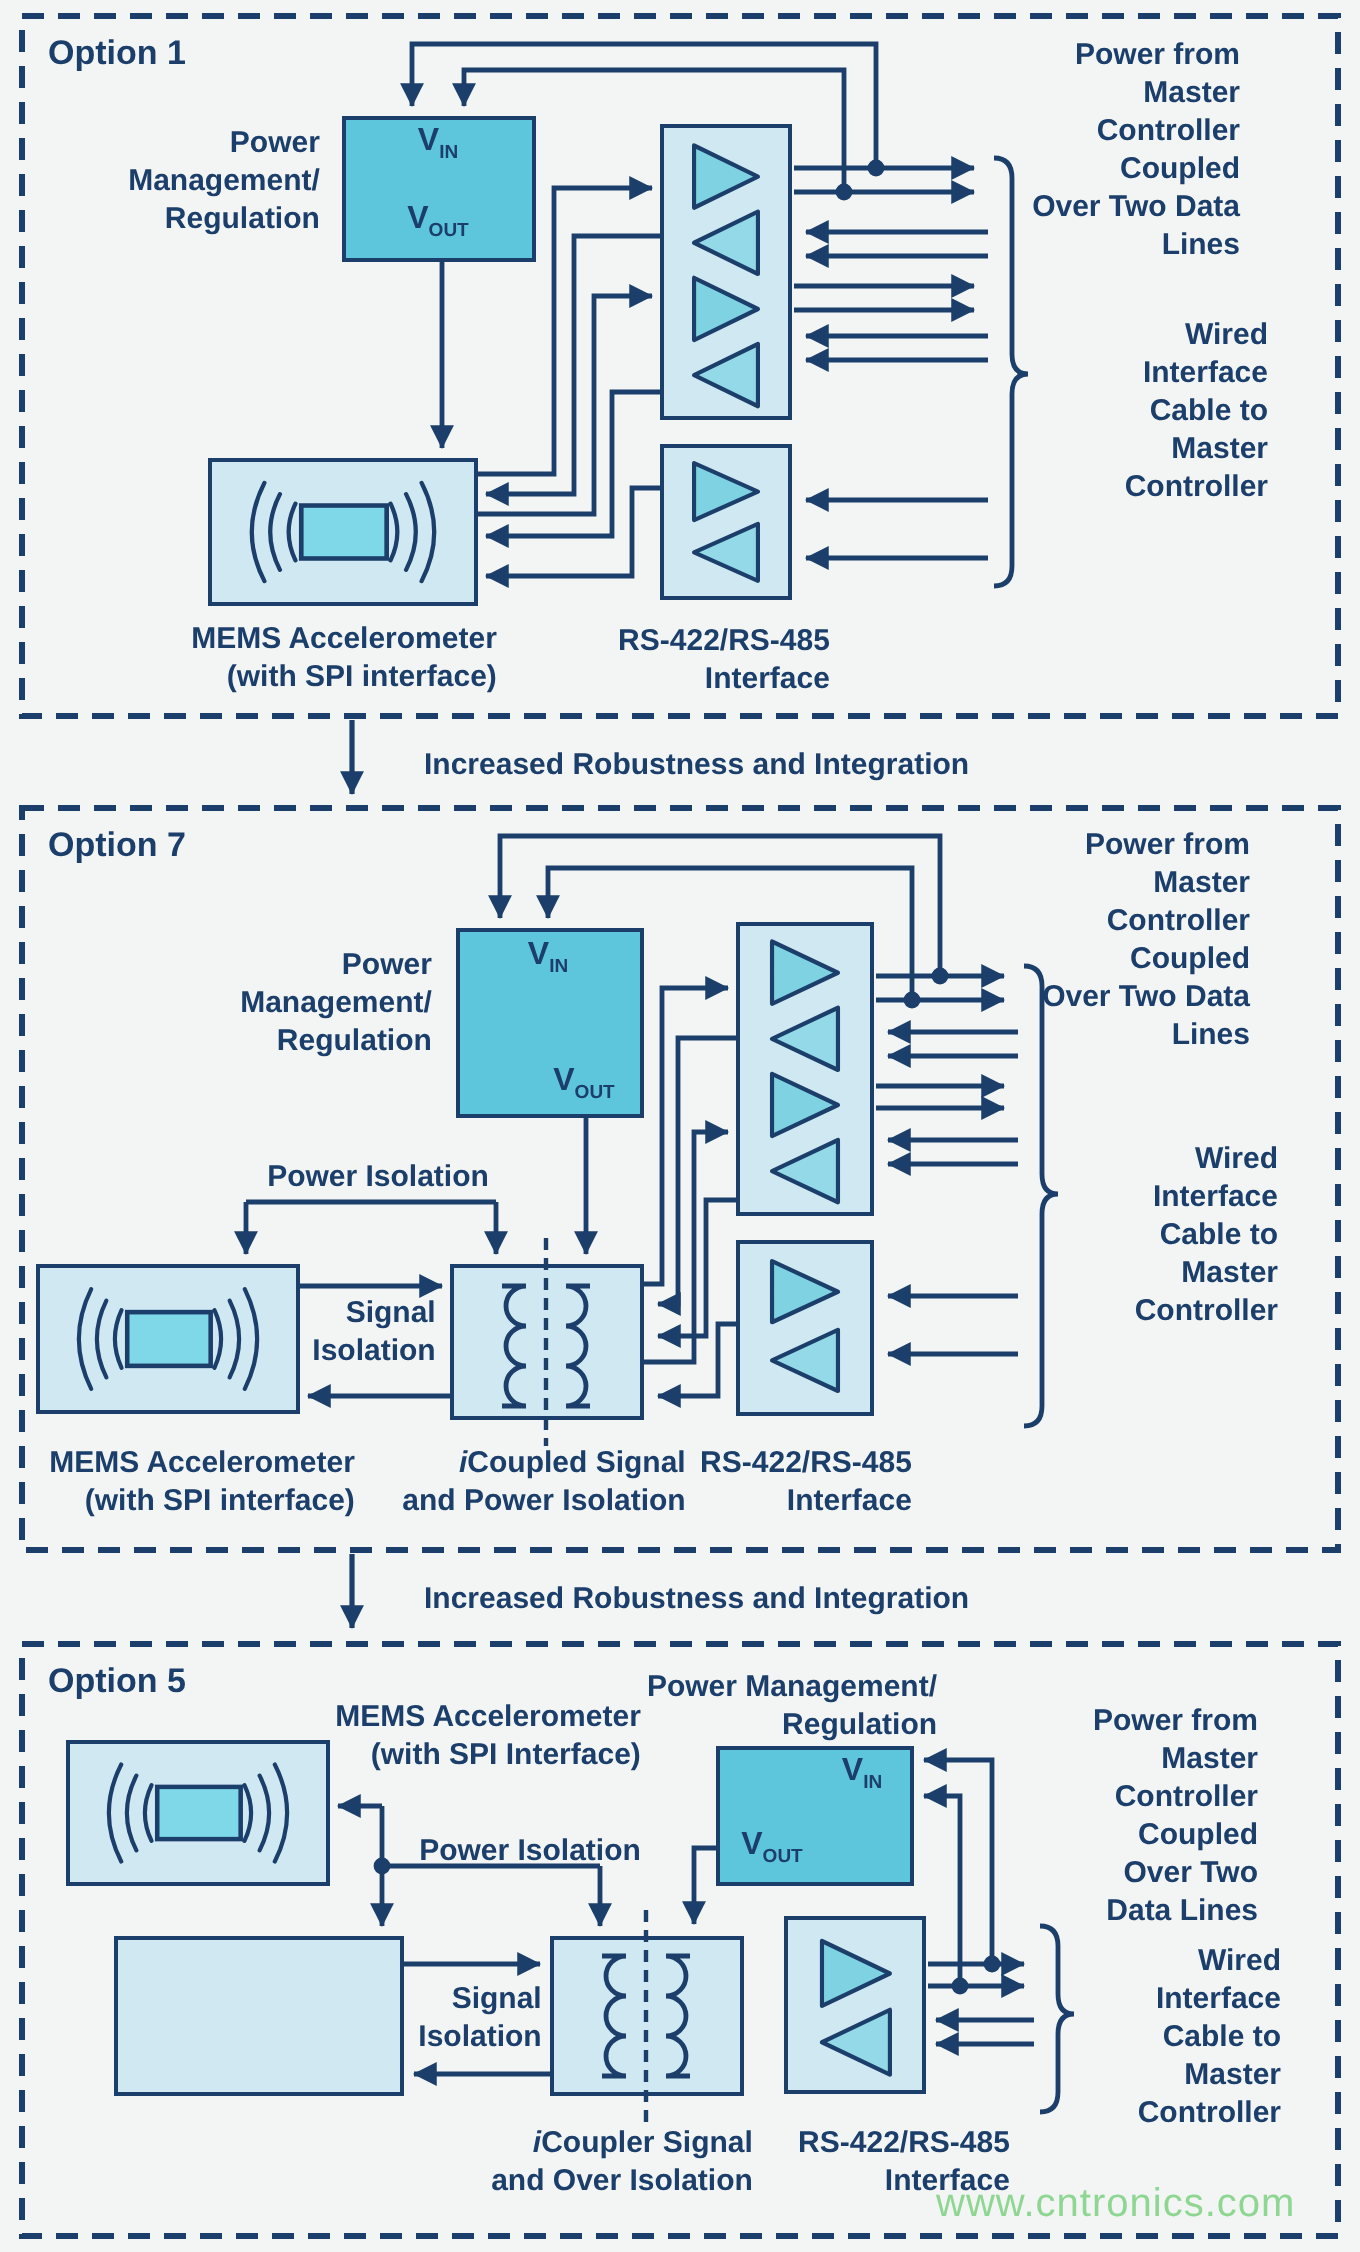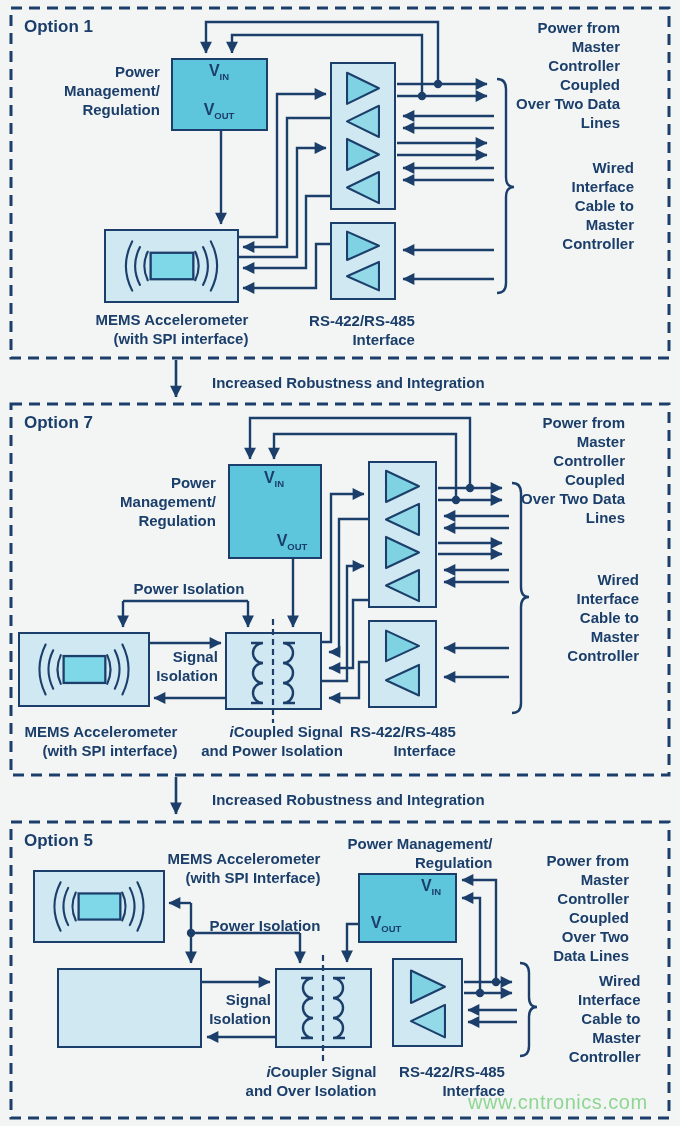--- a/index.html
+++ b/index.html
@@ -254,21 +254,21 @@
           <path d="M35,17 Q25,37 35,57"></path>
           <path d="M43,22 Q36,37 43,52"></path>
         <path d="M108,11 Q121,37 108,63"></path>
           <path d="M100,17 Q110,37 100,57"></path>
           <path d="M92,22 Q99,37 92,52"></path>
       </g>
       <rect x="46" y="23" width="44" height="28" fill="#7fd8e8" stroke="#1b3e6b" stroke-width="2.4"></rect>
     </svg>
   </div>
 
-  <div class="lbl" style="left:420px;top:834px;">Power Management/
+  <div class="lbl" style="left:396px;top:834px;">Power Management/
 Regulation</div>
   <div class="box powerbox" style="left:358px;top:873px;width:99px;height:70px;"></div>
   <div class="lbl vlab" style="left:431px;top:878px;"><span>V</span><sub>IN</sub></div>
   <div class="lbl vlab" style="left:386px;top:915px;"><span>V</span><sub>OUT</sub></div>
 
   <div class="box" style="left:57px;top:968px;width:145px;height:80px;"></div>
 
   <div class="box" style="left:275px;top:968px;width:97px;height:80px;"></div>
 
   <div class="box" style="left:392px;top:958px;width:71px;height:89px;">

